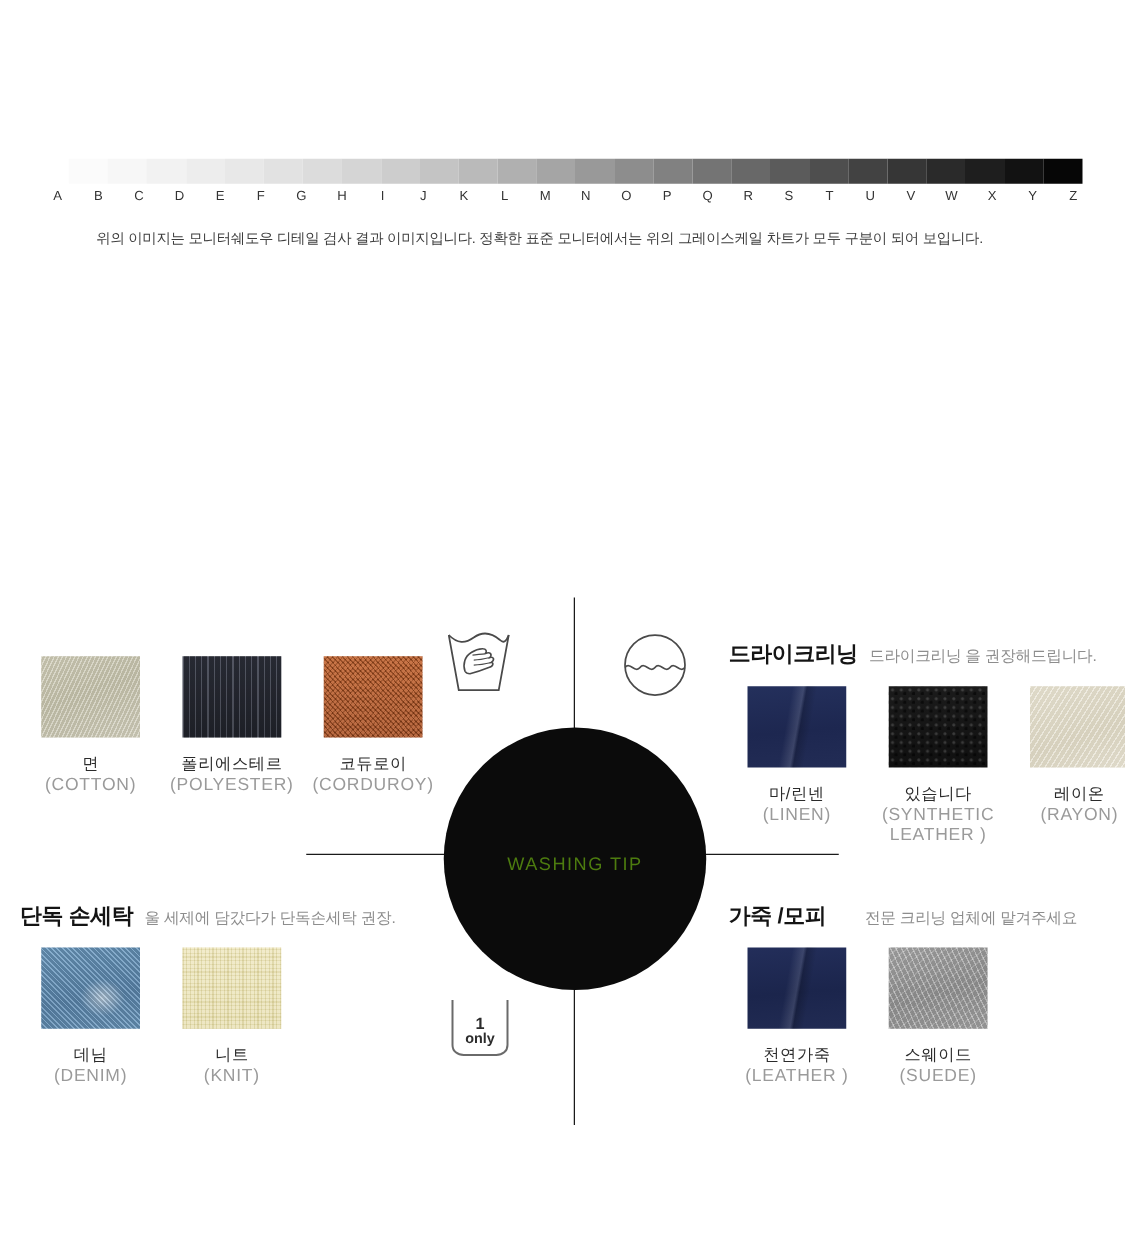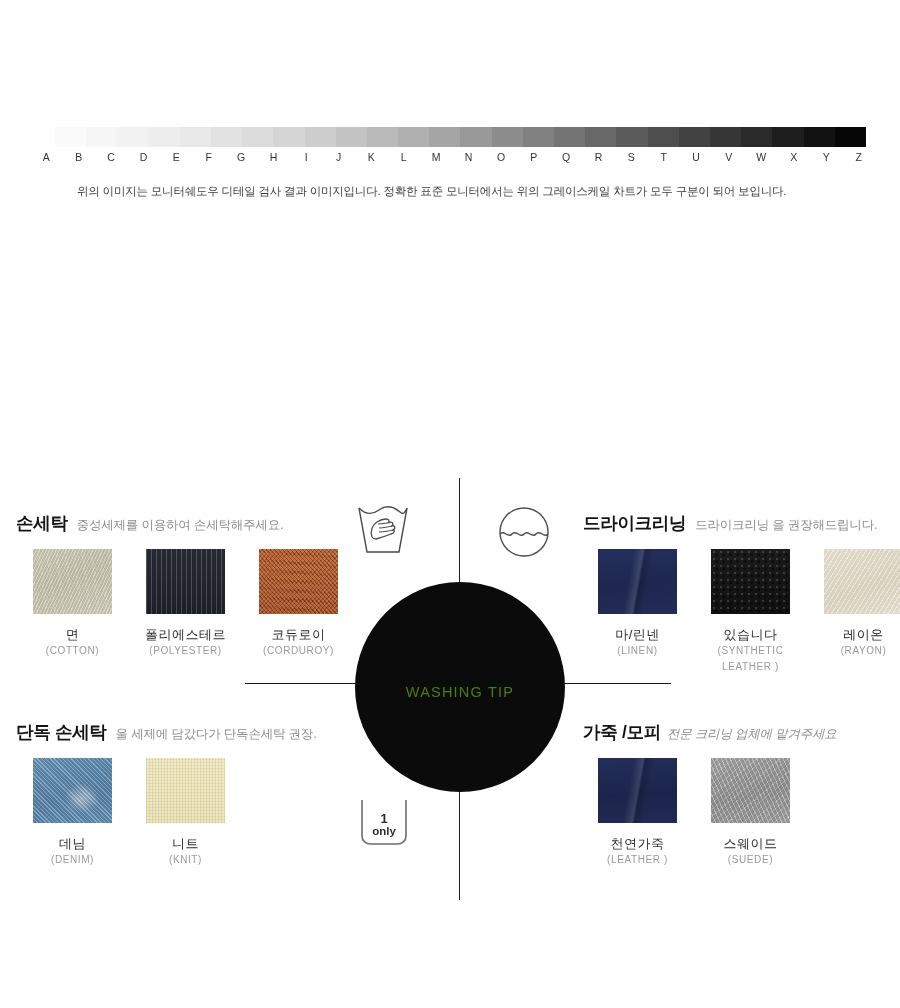--- a/index.html
+++ b/index.html
@@ -164,21 +164,21 @@
     overflow: hidden;
   }
   .swatch-kr {
     margin-top: 12px;
     font-size: 13px;
     color: #2b2b2b;
     letter-spacing: 0.5px;
     line-height: 17px;
   }
   .swatch-en {
-    font-size: 10px;
+    font-size: 14px;
     color: #9a9a9a;
     letter-spacing: 0.6px;
     line-height: 16px;
   }
 
   
   .tex-cotton {
     background:
       repeating-linear-gradient(115deg, rgba(255,255,255,0.30) 0px, rgba(255,255,255,0.30) 1px, rgba(150,148,130,0.22) 1px, rgba(150,148,130,0.22) 3px),
       linear-gradient(160deg, #cdcab5 0%, #c2bfa9 45%, #cfccba 100%);
@@ -370,24 +370,20 @@
 
   <div class="care-icon" style="left:356px; top:341px; width:56px; height:52px;">
     <svg width="56" height="52" viewBox="0 0 56 52">
       <path d="M6 4 L6 40 C6 45, 10 48, 15 48 L41 48 C46 48, 50 45, 50 40 L50 4" fill="none" stroke="#6a6a6a" stroke-width="1.6"></path>
     </svg>
     <div class="only-num">1</div>
     <div class="only-txt">only</div>
   </div>
 
   <div class="quad" style="left:16px; top:56px;">
-    <div class="quad-head">
-      <span class="quad-title">손세탁</span>
-      <span class="quad-sub">중성세제를 이용하여 손세탁해주세요.</span>
-    </div>
     <div class="swatch-row">
       <div class="swatch-cell">
         <div class="swatch-img tex-cotton"></div>
         <div class="swatch-kr">면</div>
         <div class="swatch-en">(COTTON)</div>
       </div>
       <div class="swatch-cell">
         <div class="swatch-img tex-polyester"></div>
         <div class="swatch-kr">폴리에스테르</div>
         <div class="swatch-en">(POLYESTER)</div>
@@ -439,21 +435,21 @@
         <div class="swatch-img tex-knit"></div>
         <div class="swatch-kr">니트</div>
         <div class="swatch-en">(KNIT)</div>
       </div>
     </div>
   </div>
 
   <div class="quad" style="left:583px; top:265px;">
     <div class="quad-head">
       <span class="quad-title">가죽 /모피</span>
-      <span class="quad-sub" style="margin-left:6px;font-style:italic;">전문 크리닝 업체에 맡겨주세요</span>
+      <span class="quad-sub" style="margin-left:31px;">전문 크리닝 업체에 맡겨주세요</span>
     </div>
     <div class="swatch-row" style="margin-left:-2px;">
       <div class="swatch-cell">
         <div class="swatch-img tex-leather-navy"></div>
         <div class="swatch-kr">천연가죽</div>
         <div class="swatch-en">(LEATHER )</div>
       </div>
       <div class="swatch-cell">
         <div class="swatch-img tex-suede"></div>
         <div class="swatch-kr">스웨이드</div>

